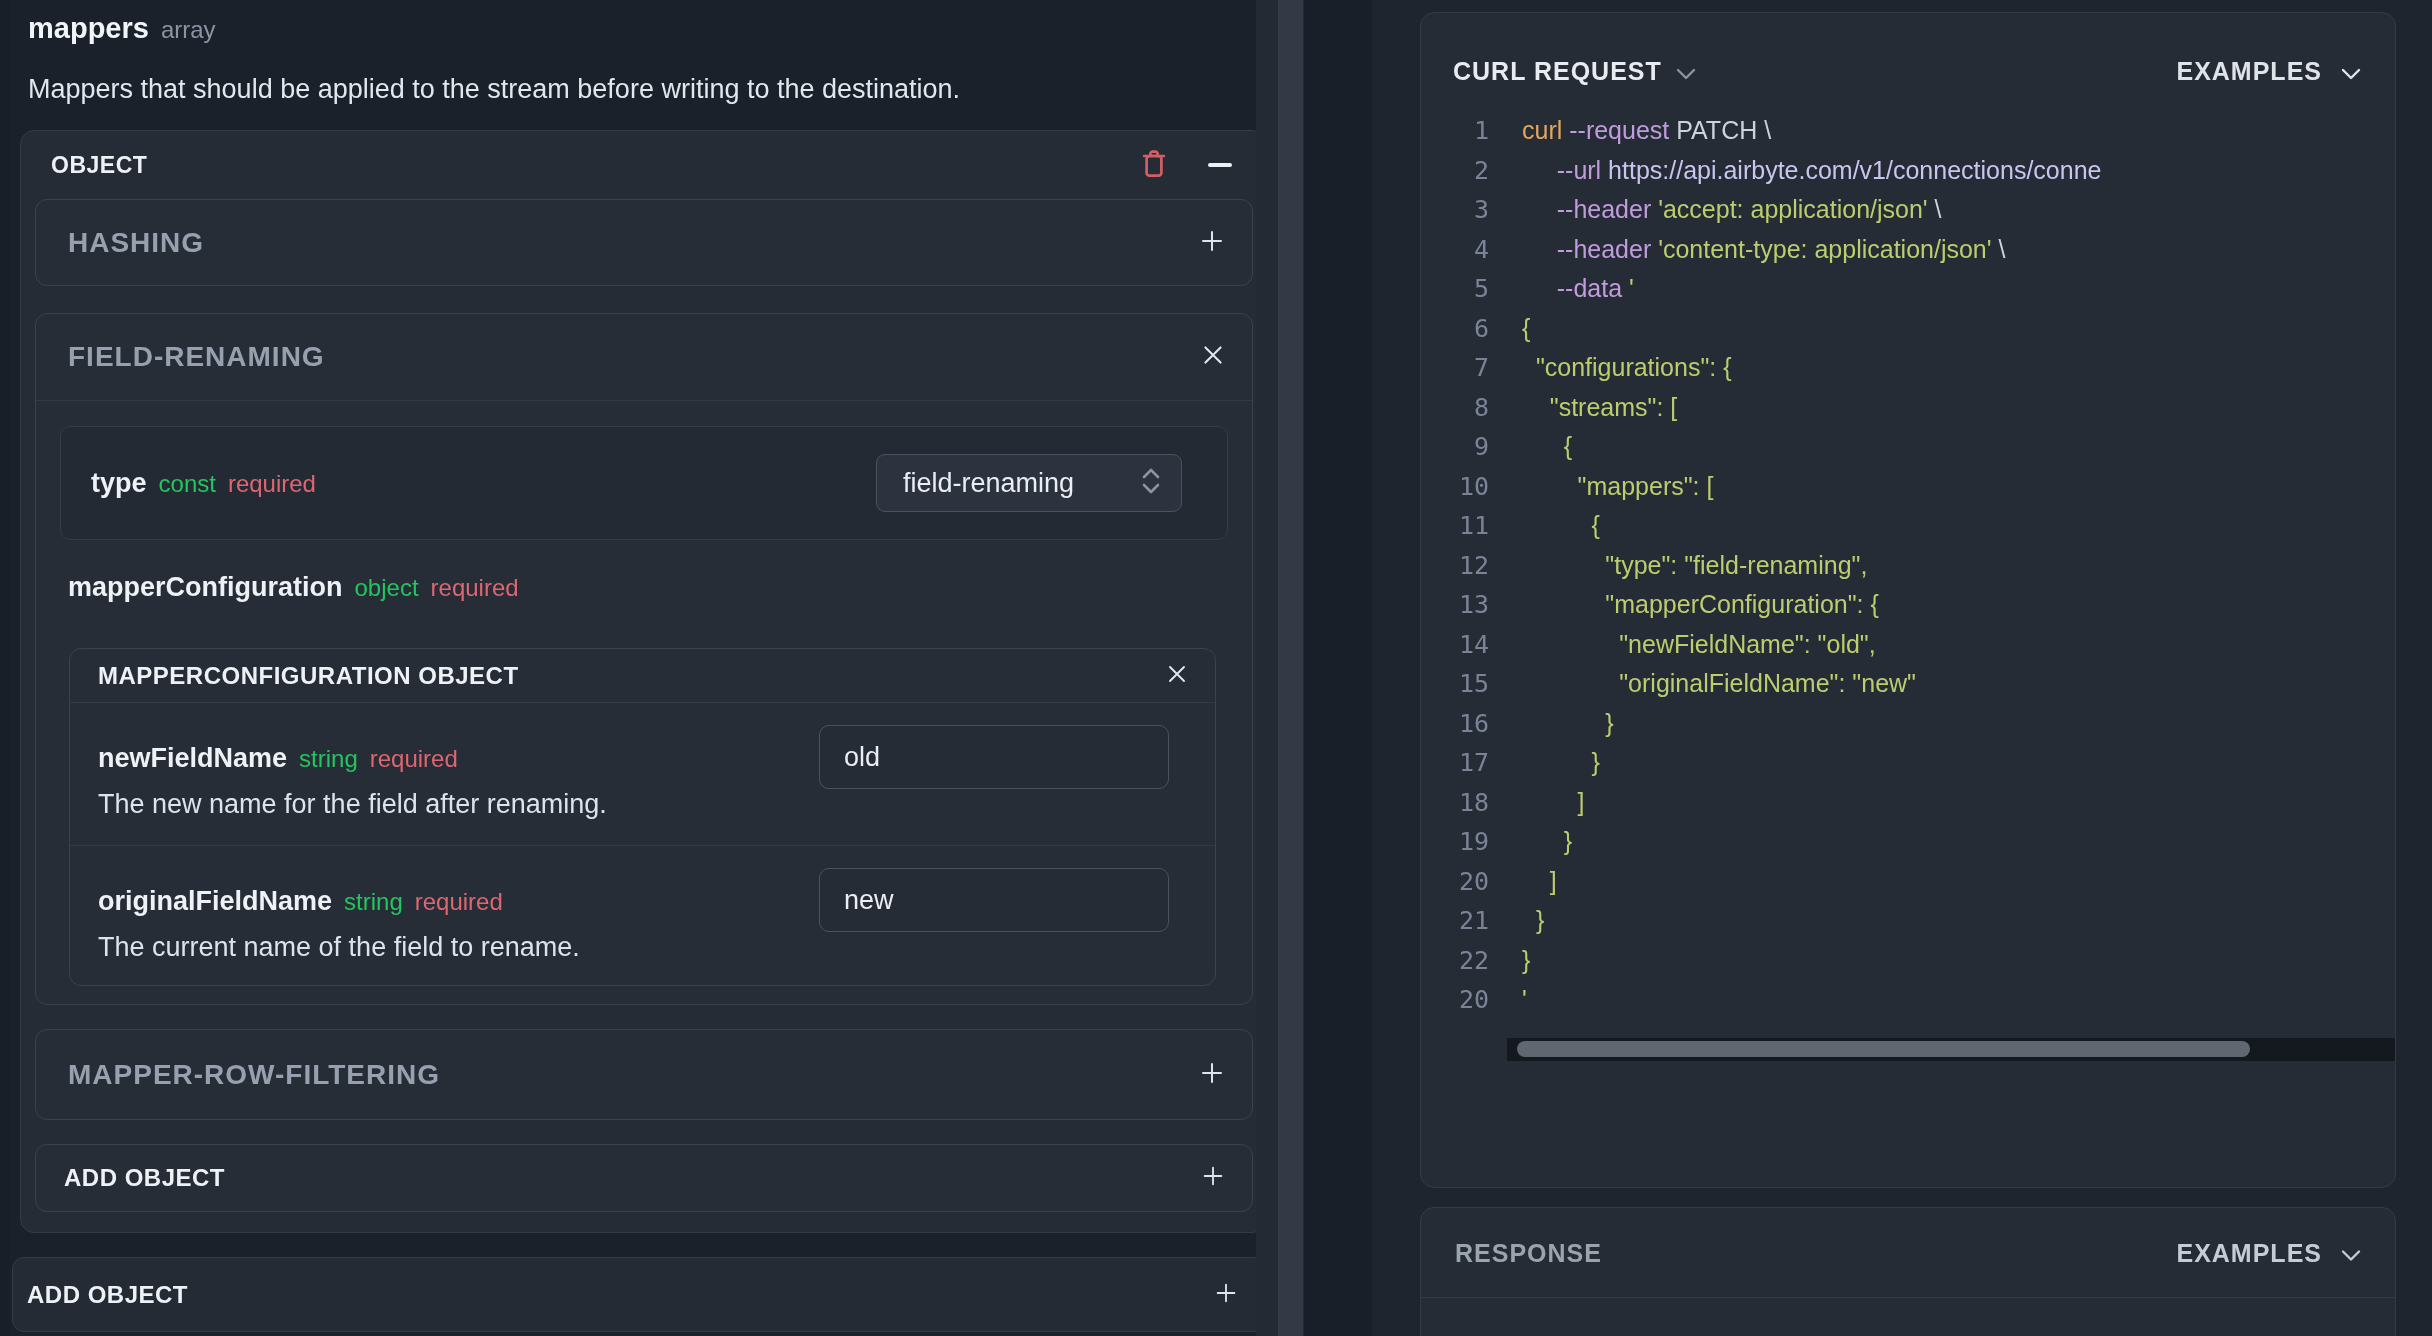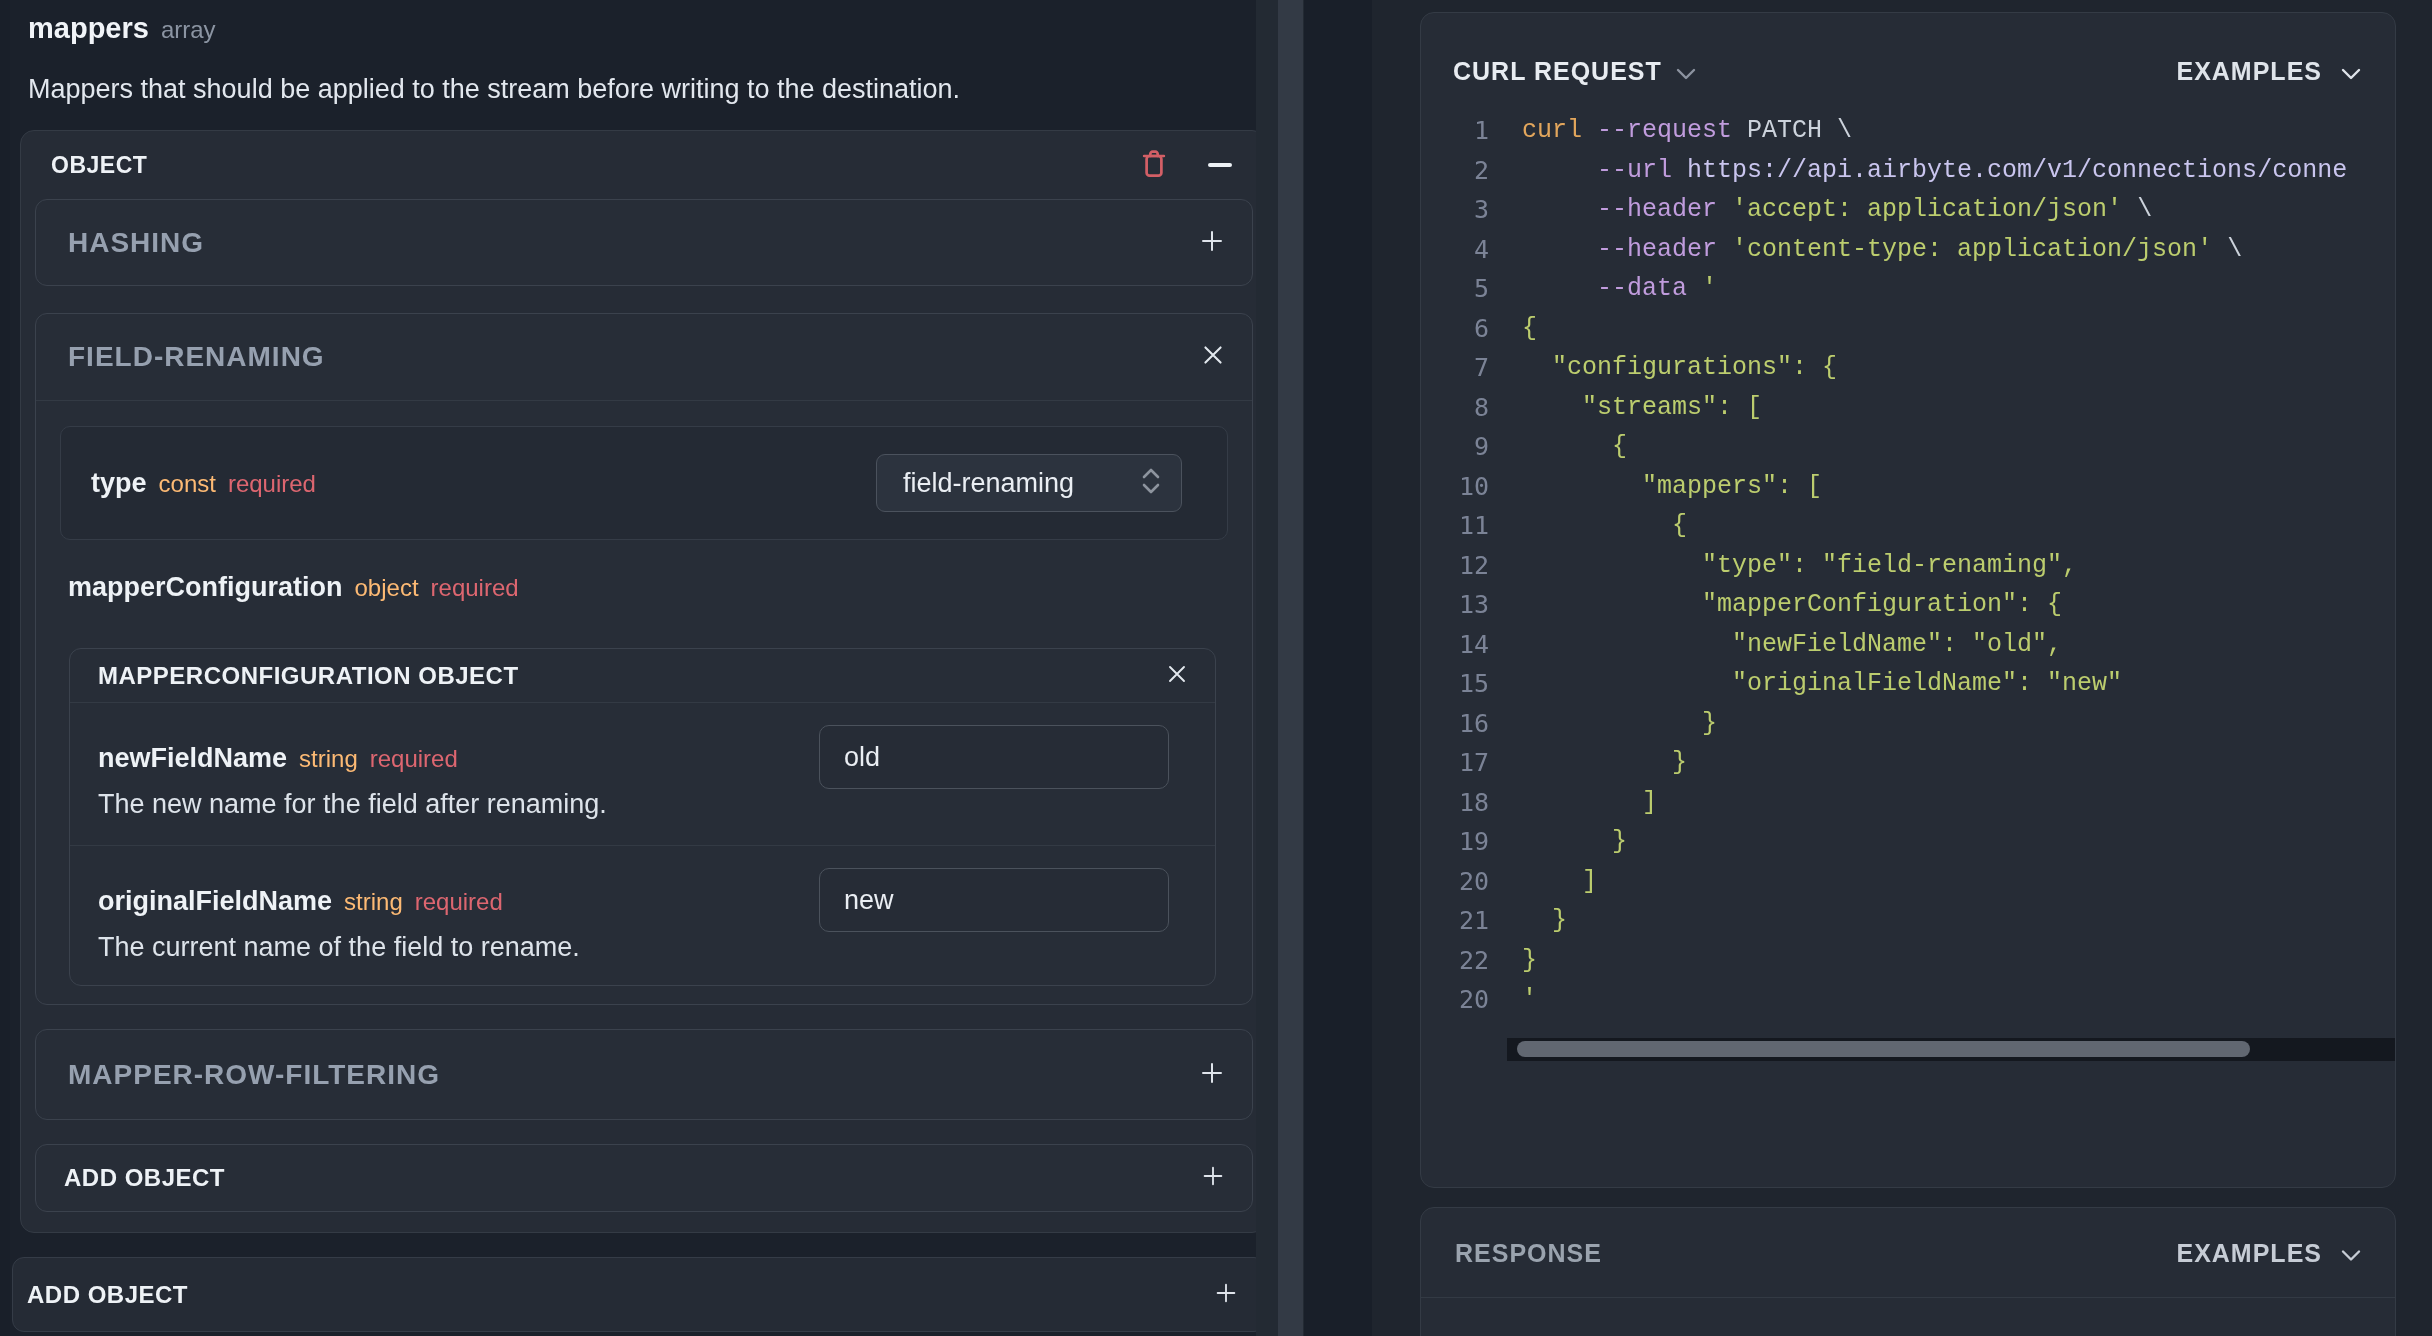--- a/index.html
+++ b/index.html
@@ -44,21 +44,21 @@
   .card-hashing { top:68px; height:87px; }
   .card-field-renaming { top:182px; height:692px; }
   .fr-header { height:87px; border-bottom:1px solid #333a44; position:relative; }
 
   .type-row {
     position:absolute; left:24px; top:112px; width:1168px; height:114px;
     background:#242a34; border:1px solid #353c47; border-radius:10px;
   }
   .row-label { position:absolute; left:30px; top:50%; transform:translateY(-50%); white-space:nowrap; }
   .lbl-name { font-size:27px; font-weight:bold; color:#eef2f6; }
-  .lbl-kind { font-size:24px; color:#fdba74; margin-left:12px; }
+  .lbl-kind { font-size:24px; color:#22c55e; margin-left:12px; }
   .lbl-req  { font-size:24px; color:#dd6670; margin-left:12px; }
 
   .select-box {
     position:absolute; right:45px; top:50%; transform:translateY(-50%);
     width:306px; height:58px; background:#2c333e; border:1px solid #4b525d; border-radius:9px;
     display:flex; align-items:center; padding:0 18px 0 26px; cursor:pointer;
   }
   .select-value { flex:1; font-size:27px; color:#eaeef3; }
 
   .mc-label { position:absolute; left:32px; top:258px; white-space:nowrap; }
@@ -107,21 +107,21 @@
     position:absolute; right:34px; top:44px; display:flex; align-items:center; gap:19px;
     font-size:25px; font-weight:bold; letter-spacing:1px; color:#dfe4ea; cursor:pointer;
     background:none; border:none; font-family:"Liberation Sans",sans-serif;
   }
   .code-area { position:absolute; left:0; top:98px; width:100%; height:925px; overflow:hidden; }
   .code-line { display:flex; height:39.5px; align-items:center; white-space:pre; }
   .code-ln {
     width:68px; flex:0 0 68px; text-align:right; padding-right:0;
     font-family:"DejaVu Sans Mono", monospace; font-size:25px; color:#7b8396;
   }
-  .code-tx { font-family:Liberation Mono, monospace; font-size:25px; padding-left:33px; }
+  .code-tx { font-family:Liberation Sans, sans-serif; font-size:25px; padding-left:33px; }
   .tk-cmd { color:#e2a65c; }
   .tk-flag { color:#c09cdd; }
   .tk-url { color:#c9c5ee; }
   .tk-str { color:#bccd6e; }
   .tk-plain { color:#ccd3dc; }
 
   .hscroll-track {
     position:absolute; left:86px; top:1025px; width:890px; height:23px; background:#14181f;
   }
   .hscroll-thumb { position:absolute; left:10px; top:3px; width:733px; height:16px; border-radius:8px; background:#616771; cursor:pointer; }

